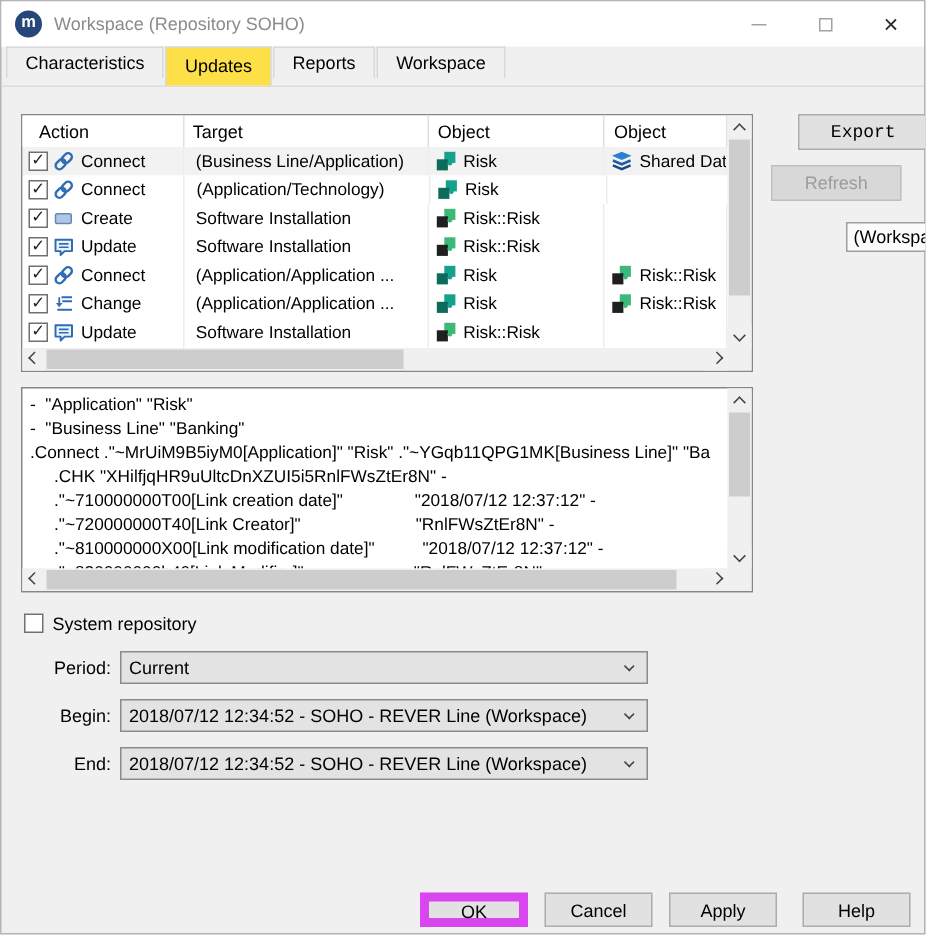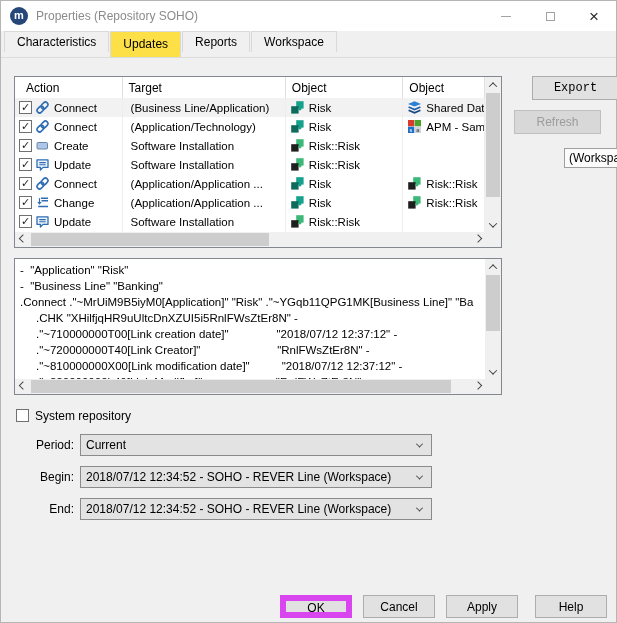--- a/index.html
+++ b/index.html
@@ -79,21 +79,21 @@
   
   .fbtn{position:absolute;top:595px;width:72px;height:23px;}
 </style>
 </head>
 <body>
 
 <div class="window">
 
   <div class="titlebar">
     <div class="app-icon">m</div>
-    <div class="title-text">Properties (Repository SOHO)</div>
+    <div class="title-text">Workspace (Repository SOHO)</div>
     <div class="cap-btn cap-min">
         <div class="glyph-min"></div>
       </div>
     <div class="cap-btn cap-max">
         <div class="glyph-max"></div>
       </div>
     <div class="cap-btn cap-close">
         <span class="glyph-close">×</span>
       </div>
   </div>
@@ -164,33 +164,20 @@
           <div class="gcell" style="width: 164px;">(Application/Technology)</div>
           <div class="gcell c2" style="width: 118px;">
             <span class="ric">
               <svg width="15" height="15" viewBox="0 0 15 15" xmlns="http://www.w3.org/2000/svg">
                 <rect x="6.2" y="1.2" width="7.4" height="7.4" fill="#16a18c"></rect>
                 <rect x="1.2" y="6.2" width="7.4" height="7.4" fill="#0d6b5c"></rect>
                 <circle cx="9.9" cy="8.8" r="1.6" fill="#16a18c"></circle>
               </svg>
             </span>
             <span>Risk</span>
-          </div>
-          <div class="gcell c3" style="width: 82px;">
-            <span class="ric">
-              <svg width="15" height="15" viewBox="0 0 15 15" xmlns="http://www.w3.org/2000/svg">
-                <rect x="1" y="1" width="6.3" height="6.3" fill="#d93a2b"></rect>
-                <rect x="7.7" y="1" width="6.3" height="6.3" fill="#4ba22c"></rect>
-                <rect x="1" y="7.7" width="6.3" height="6.3" fill="#1f6fc4"></rect>
-                <rect x="7.7" y="7.7" width="6.3" height="6.3" fill="#cfd4da"></rect>
-                <text x="2.6" y="13" font-size="5.5" fill="#fff" font-family="sans-serif">s</text>
-                <text x="9.3" y="13" font-size="5.5" fill="#333" font-family="sans-serif">a</text>
-              </svg>
-            </span>
-            <span>APM - Sam</span>
           </div>
         </div>
         <div class="grow">
           <div class="gcell c0" style="width: 108px;">
             <span class="cb">✓</span>
             <span class="ric">
               <svg width="15" height="15" viewBox="0 0 15 15" xmlns="http://www.w3.org/2000/svg">
                 <rect x="2" y="4.5" width="10.5" height="6.5" rx="1" fill="#aec6e8" stroke="#6b87a8"></rect>
               </svg>
             </span>

